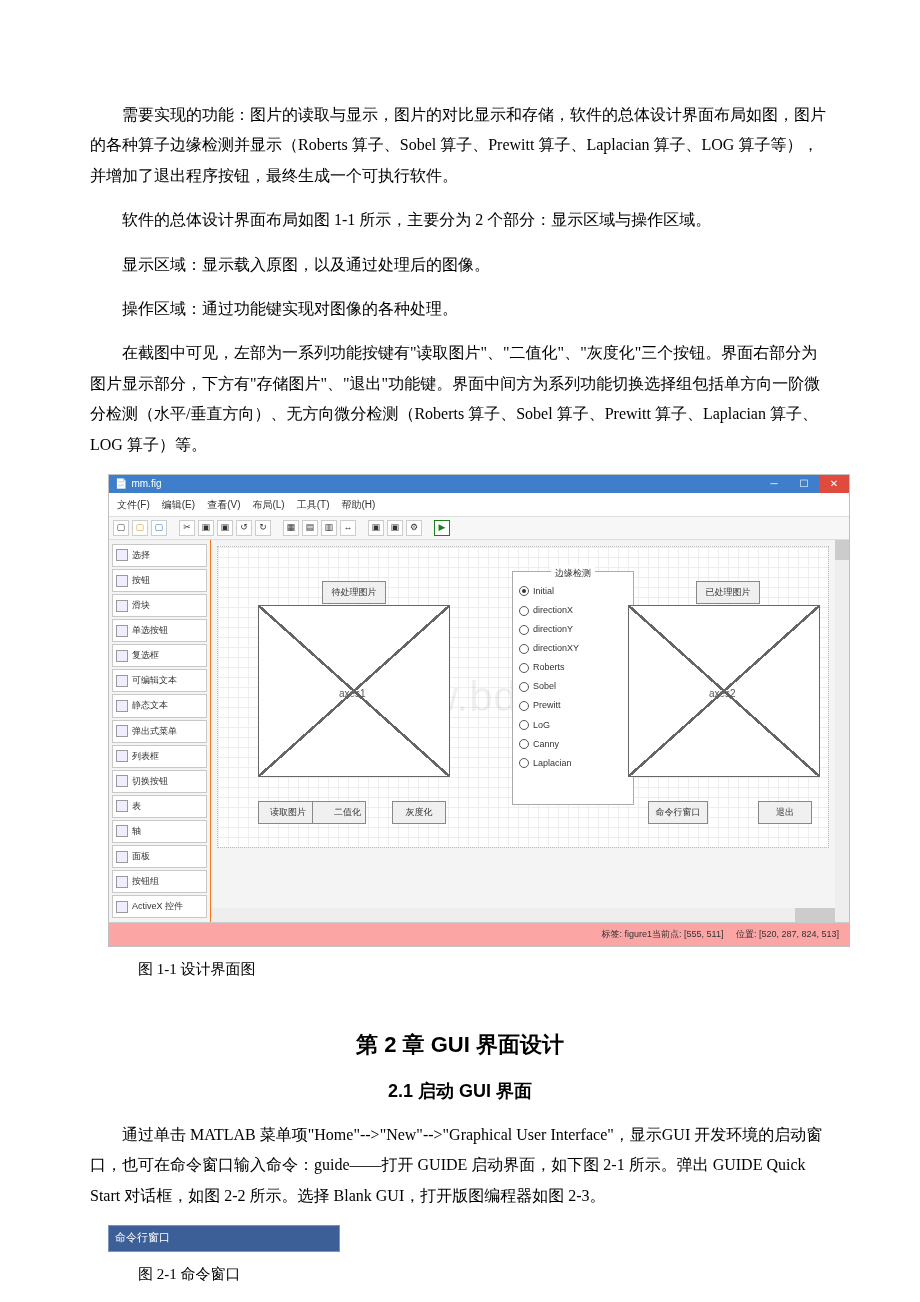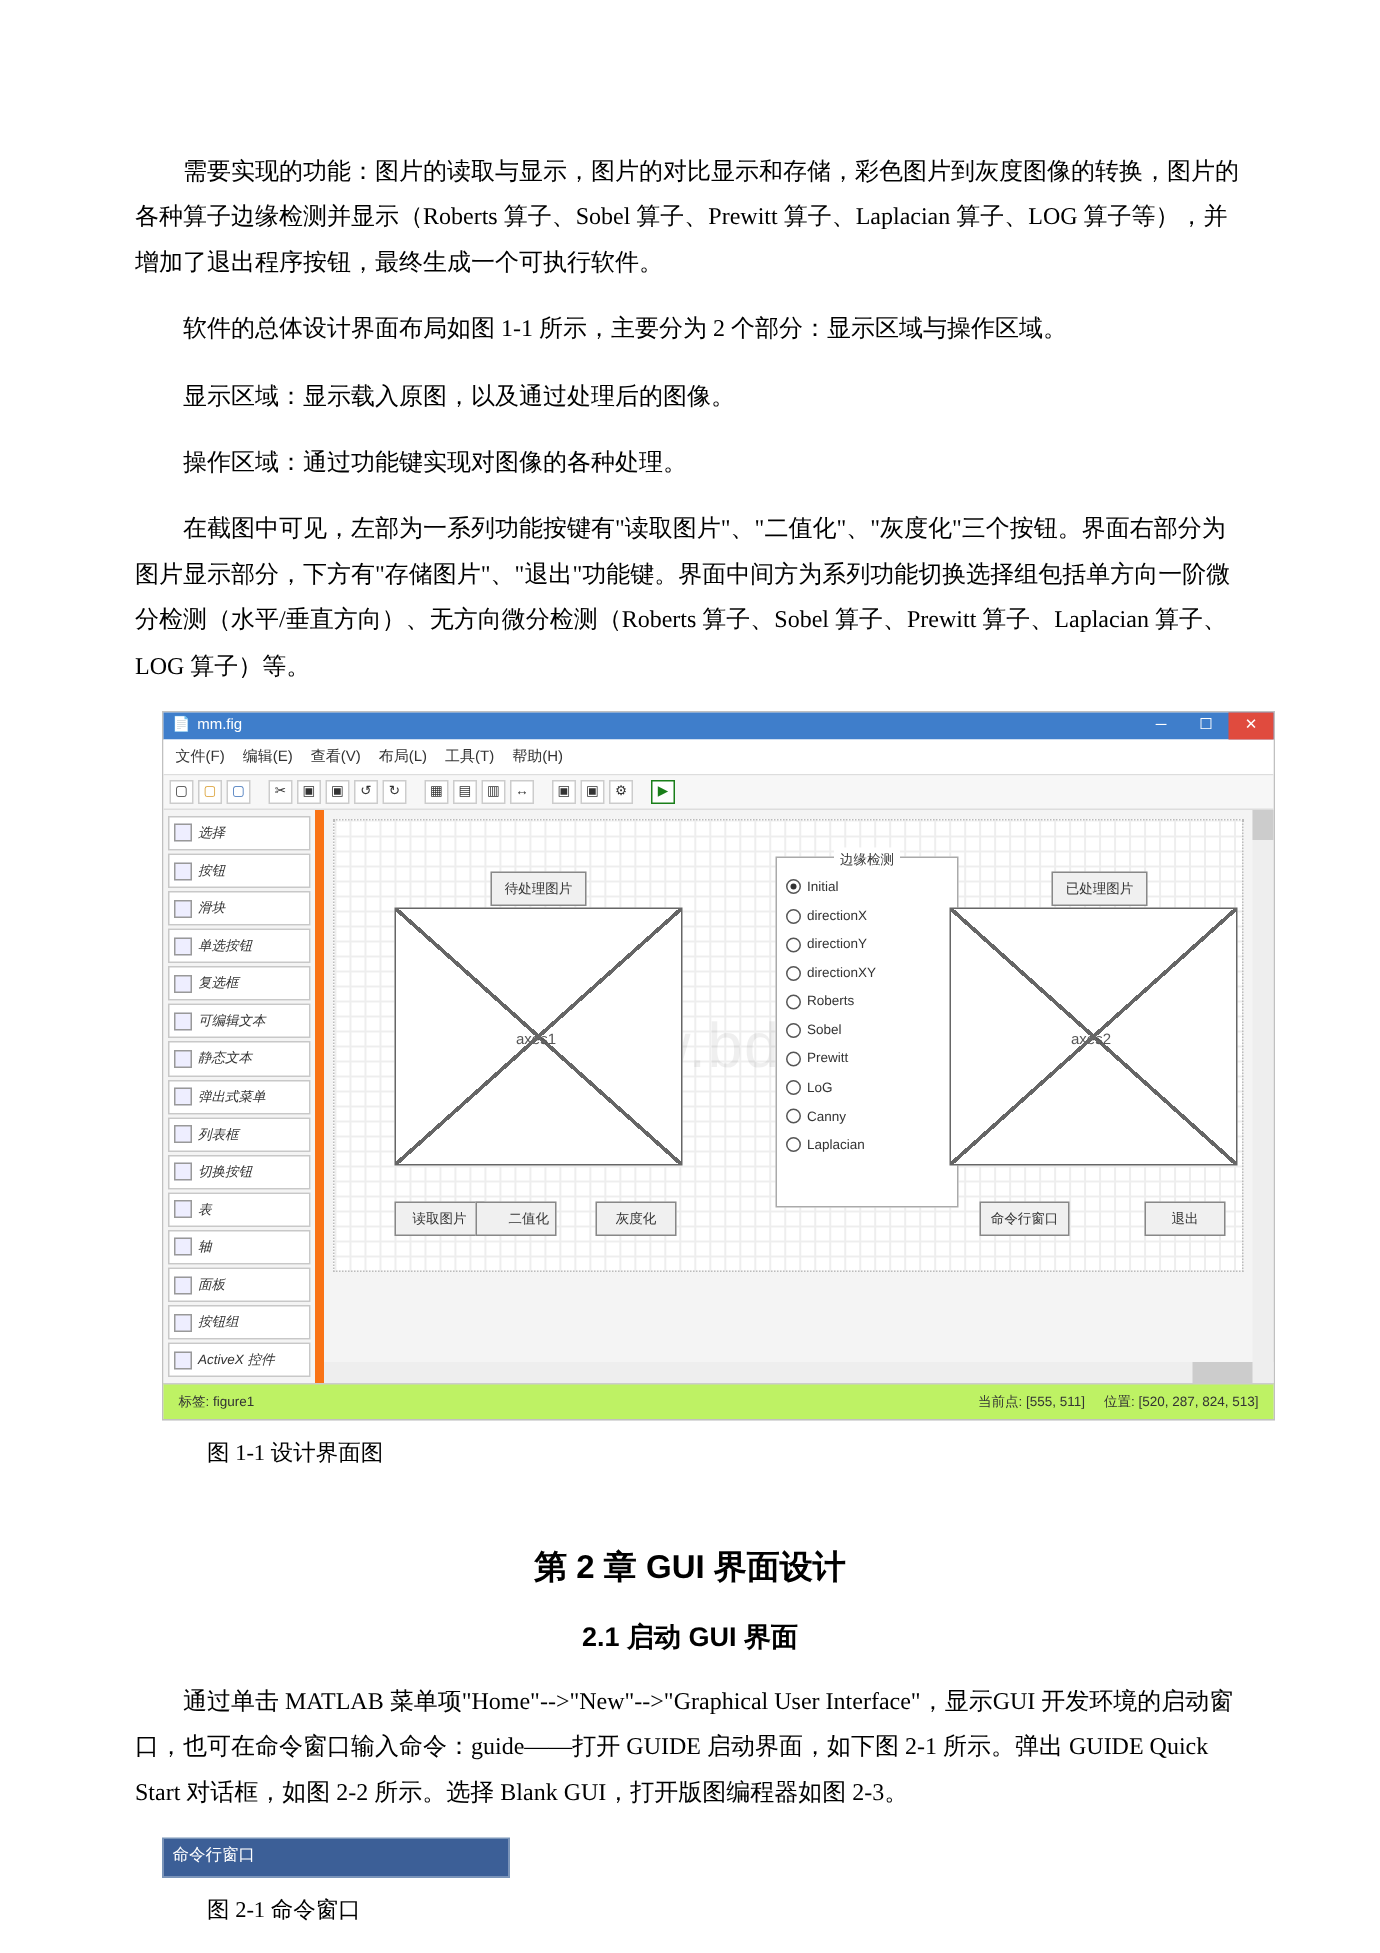--- a/index.html
+++ b/index.html
@@ -59,22 +59,22 @@
     background: #f7f7f7; border-bottom: 1px solid #ddd;
     display: flex; gap: 3px; padding: 3px 4px;
   }
   .tbtn {
     width: 14px; height: 14px; border: 1px solid #ccc; background: #fff;
     display: flex; align-items: center; justify-content: center; font-size: 9px;
   }
   .tbtn.green { color: #1a7f1a; border-color: #1a7f1a; }
   .layout-body { display: flex; }
   .palette {
-    width: 95px; background: #f4f4f4; border-right: 6px solid #f97316;
-    display: flex; flex-direction: column; padding: 3px; font-style: italic;
+    width: 95px; background: #f4f4f4; border-right: 1px solid #f97316;
+    display: flex; flex-direction: column; padding: 3px;
   }
   .pal-item {
     background: #fff; border: 1px solid #c8c8c8;
     padding: 2px 3px; margin: 1px 0;
     display: flex; align-items: center; gap: 4px;
     font-size: 9px; color: #333;
   }
   .pal-item span.ic {
     display: inline-block; width: 10px; height: 10px;
     border: 1px solid #999; background: #eef;
@@ -109,22 +109,22 @@
     position: absolute; border: 1px solid #aaa; background: #fff; margin-left: 36px;
   }
   .panel-title {
     position: absolute; top: -7px; left: 50%; transform: translateX(-50%);
     background: #fff; padding: 0 4px; font-size: 9px;
   }
   .radio-row { display: flex; align-items: center; gap: 4px; padding: 1px 6px; font-size: 9px; color: #333;}
   .rad { width: 8px; height: 8px; border: 1px solid #555; border-radius: 50%; display:inline-block; }
   .rad.sel::after { content:""; display:block; width:4px; height:4px; background:#333; border-radius:50%; margin:2px; }
   .statusbar {
-    border-top: 1px solid #ccc; background: #bef264;
-    display: flex; justify-content: space-between; padding: 3px 10px;
+    border-top: 1px solid #ccc; background: #fca5a5;
+    display: flex; justify-content: flex-end; padding: 3px 10px;
     font-size: 9px;
   }
   .watermark {
     position: absolute; left: 50%; top: 50%; transform: translate(-50%,-50%);
     font-size: 42px; color: #000; opacity: 0.06; letter-spacing: 1px; white-space: nowrap;
     pointer-events: none; font-family: Arial, sans-serif;
   }
 
   
   .cmd-window {
@@ -144,21 +144,21 @@
     font-size: 16px; line-height: 1; border-bottom: 1px solid #ccc; padding: 0 2px;
   }
   .cmd-text { font-family: "Courier New",monospace; font-size: 13px; }
   .caret { border-right: 1px solid #000; }
 </style>
 </head>
 <body>
 
 <div class="page">
 
-  <p class="para">需要实现的功能：图片的读取与显示，图片的对比显示和存储，彩色图片到灰度图像的转换，图片的各种算子边缘检测并显示（Roberts 算子、Sobel 算子、Prewitt 算子、Laplacian 算子、LOG 算子等），并增加了退出程序按钮，最终生成一个可执行软件。</p>
+  <p class="para">需要实现的功能：图片的读取与显示，图片的对比显示和存储，软件的总体设计界面布局如图，图片的各种算子边缘检测并显示（Roberts 算子、Sobel 算子、Prewitt 算子、Laplacian 算子、LOG 算子等），并增加了退出程序按钮，最终生成一个可执行软件。</p>
   <p class="para">软件的总体设计界面布局如图 1-1 所示，主要分为 2 个部分：显示区域与操作区域。</p>
   <p class="para">显示区域：显示载入原图，以及通过处理后的图像。</p>
   <p class="para">操作区域：通过功能键实现对图像的各种处理。</p>
   <p class="para">在截图中可见，左部为一系列功能按键有"读取图片"、"二值化"、"灰度化"三个按钮。界面右部分为图片显示部分，下方有"存储图片"、"退出"功能键。界面中间方为系列功能切换选择组包括单方向一阶微分检测（水平/垂直方向）、无方向微分检测（Roberts 算子、Sobel 算子、Prewitt 算子、Laplacian 算子、LOG 算子）等。</p>
 
   <div class="guide-window">
     <div class="titlebar">
       <div class="title-left">
         <span>📄</span>
         <span>mm.fig</span>

